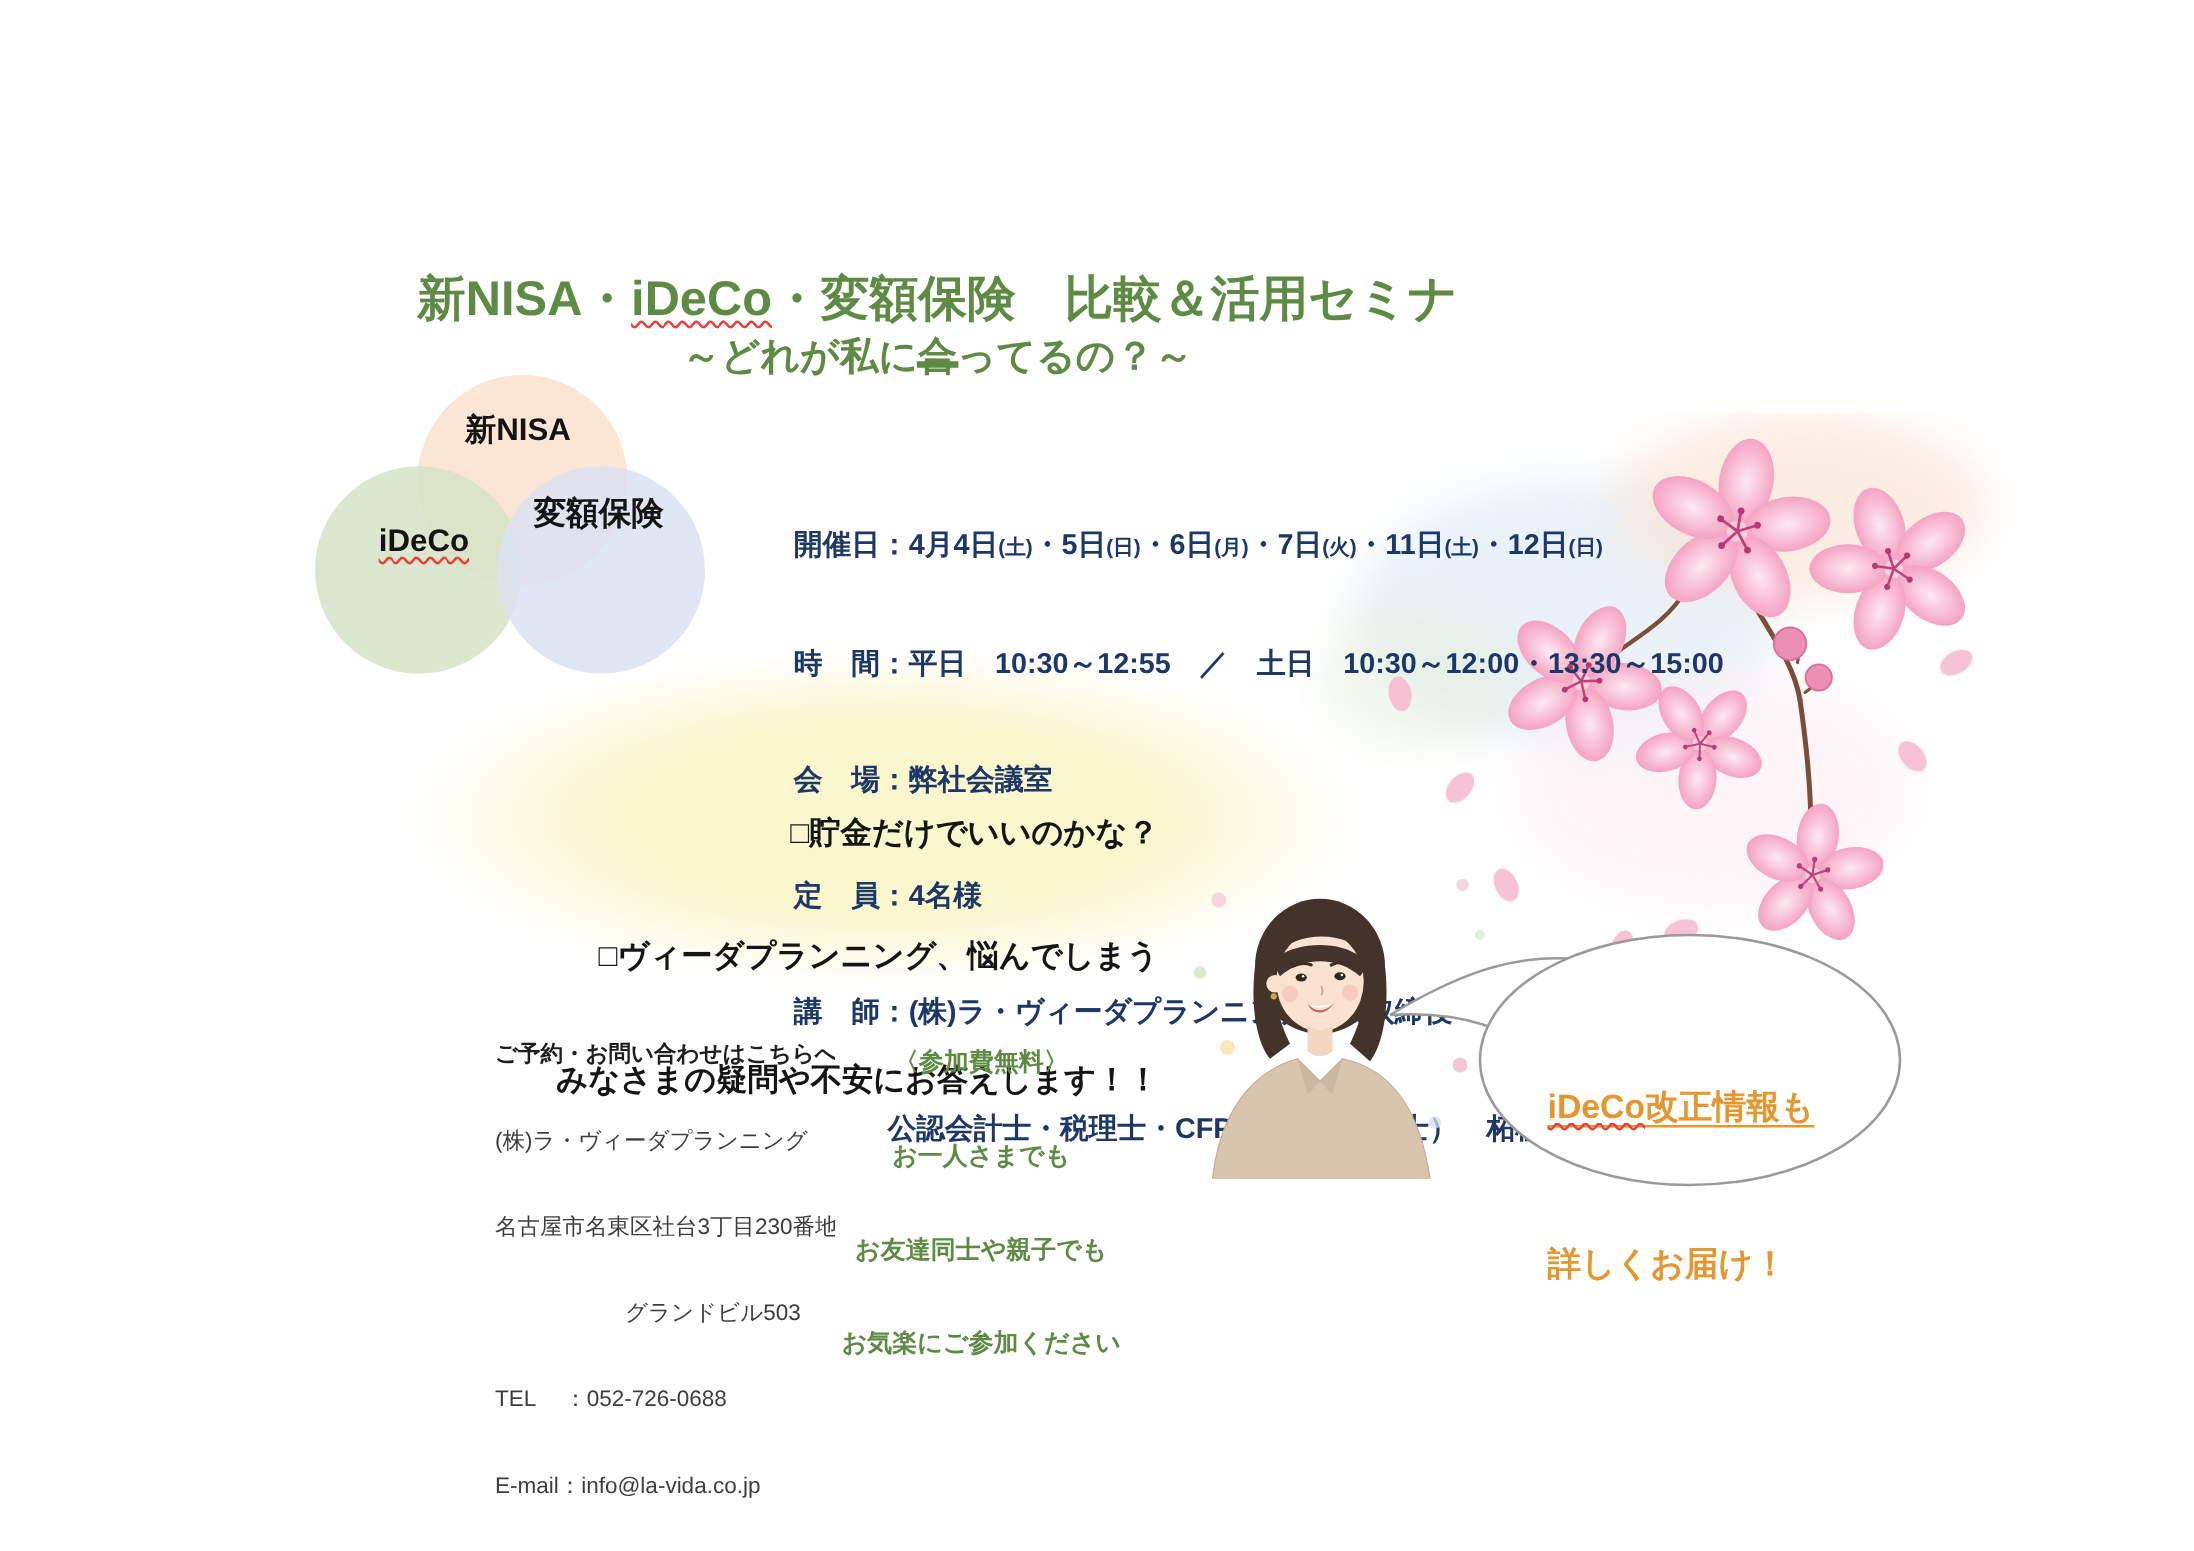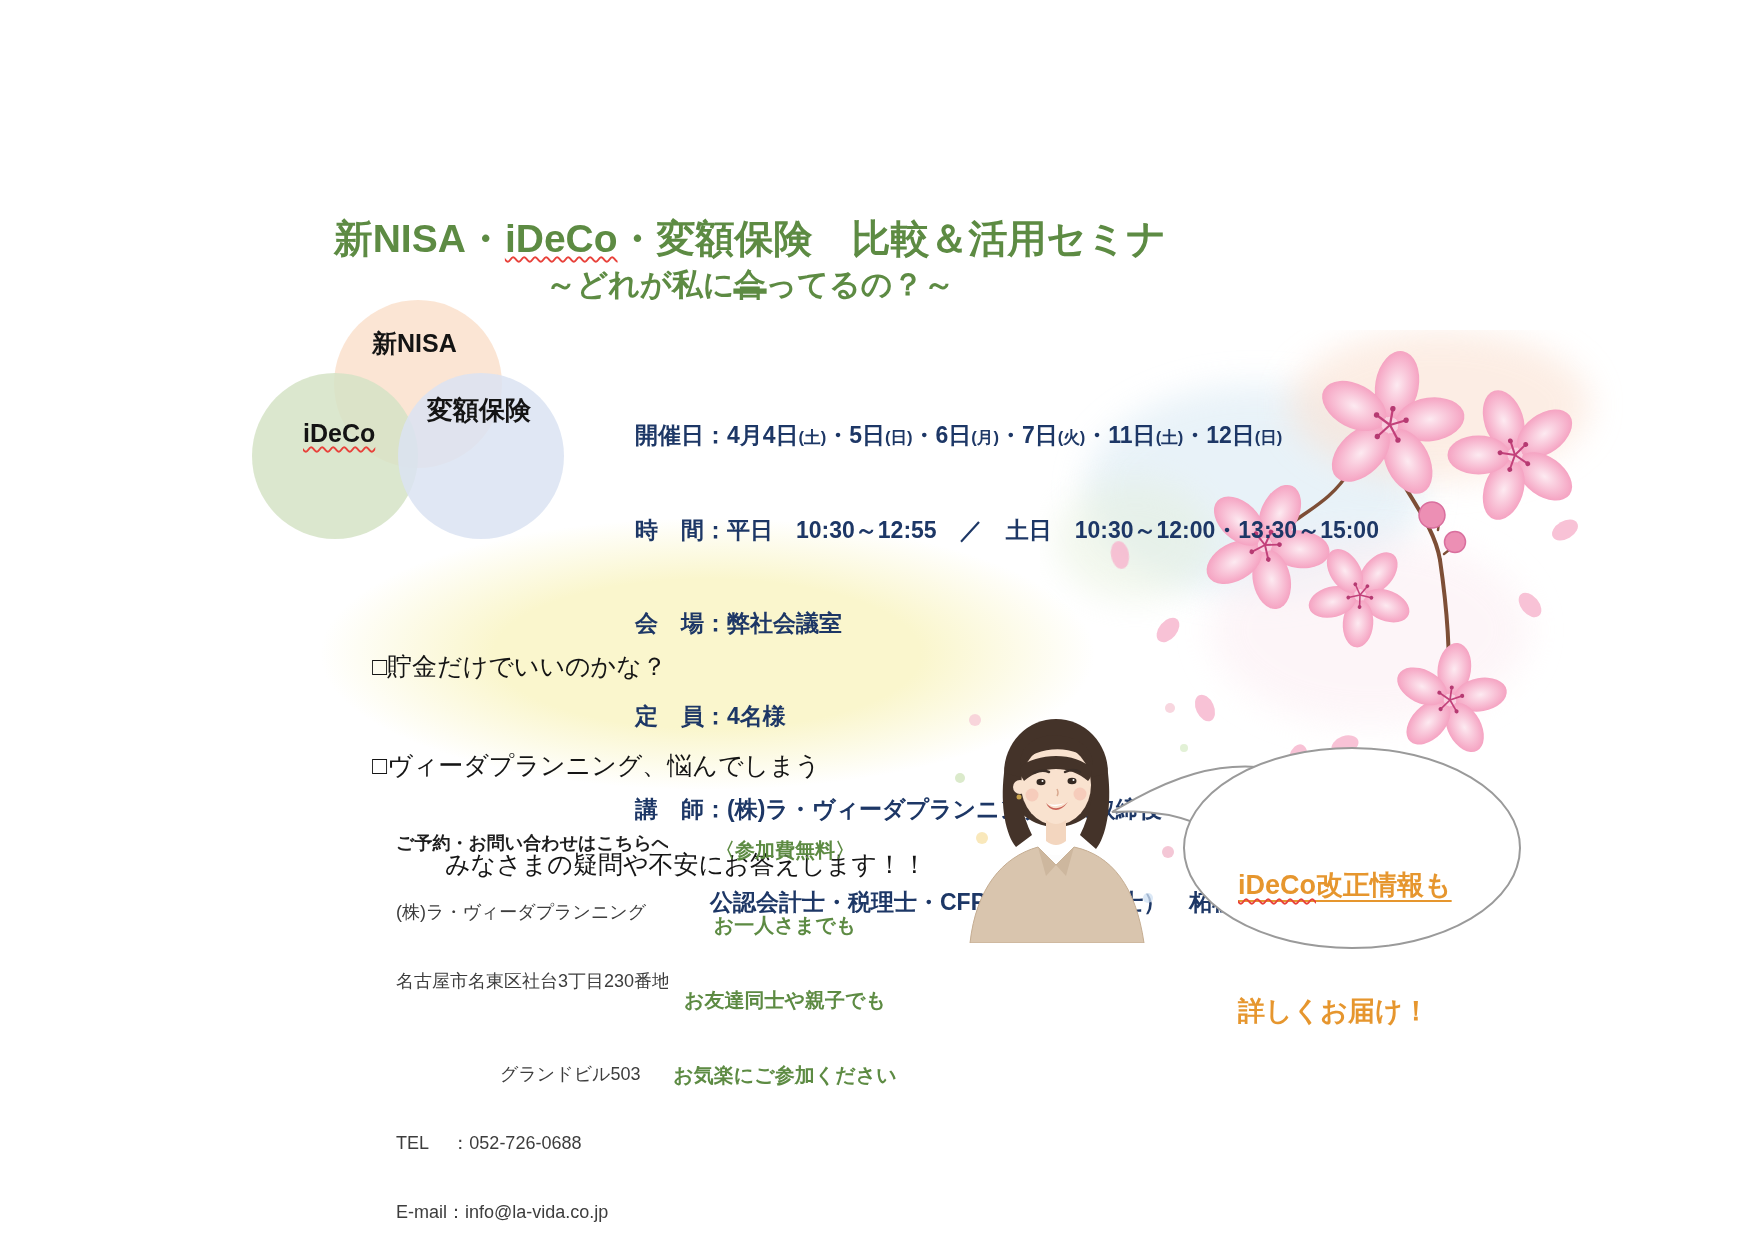--- a/index.html
+++ b/index.html
@@ -21,26 +21,26 @@
   .venn-label{font-weight:bold;color:#141414;white-space:pre;}
   .vl-nisa{left:372px;top:327px;font-size:25px;}
   .vl-ideco{left:303px;top:419px;font-size:25px;}
   .vl-hoken{left:427px;top:393px;font-size:26px;}
   
   .details{left:635px;top:358px;color:#1d3766;font-weight:bold;font-size:23px;line-height:31px;white-space:pre;}
   .details .indent{padding-left:75px;}
   
   .yellow-wash{left:320px;top:518px;width:775px;height:272px;border-radius:50%;
     background:radial-gradient(closest-side,#faf6cd 55%,rgba(250,246,205,0));}
-  .checklist{left:372px;top:584px;color:#151515;font-weight:normal;font-size:25px;line-height:33px;white-space:pre;}
+  .checklist{left:372px;top:584px;color:#151515;font-weight:bold;font-size:25px;line-height:33px;white-space:pre;text-align:right;}
   .checklist .closing{padding-left:73px;}
   
   .contact{left:396px;top:786px;color:#3d3d3d;font-size:18px;line-height:23px;white-space:pre;width:272px;overflow:hidden;}
   .contact .hdr{font-weight:bold;color:#1e1e1e;}
-  .contact .addr2{padding-left:104px;margin-top:24px;}
+  .contact .addr2{padding-left:104px;}
   
   .free{left:640px;top:788px;width:290px;text-align:center;color:#5d8b43;font-weight:bold;font-size:20px;line-height:25px;white-space:pre;}
   
   .bubble-text{left:1238px;top:780px;width:250px;color:#e6962e;font-weight:bold;font-size:27px;line-height:42px;white-space:pre;}
   .bubble-text .u1{text-decoration:underline;text-decoration-thickness:2px;text-underline-offset:6px;}
 </style>
 </head>
 <body>
 
 <div class="canvas">

